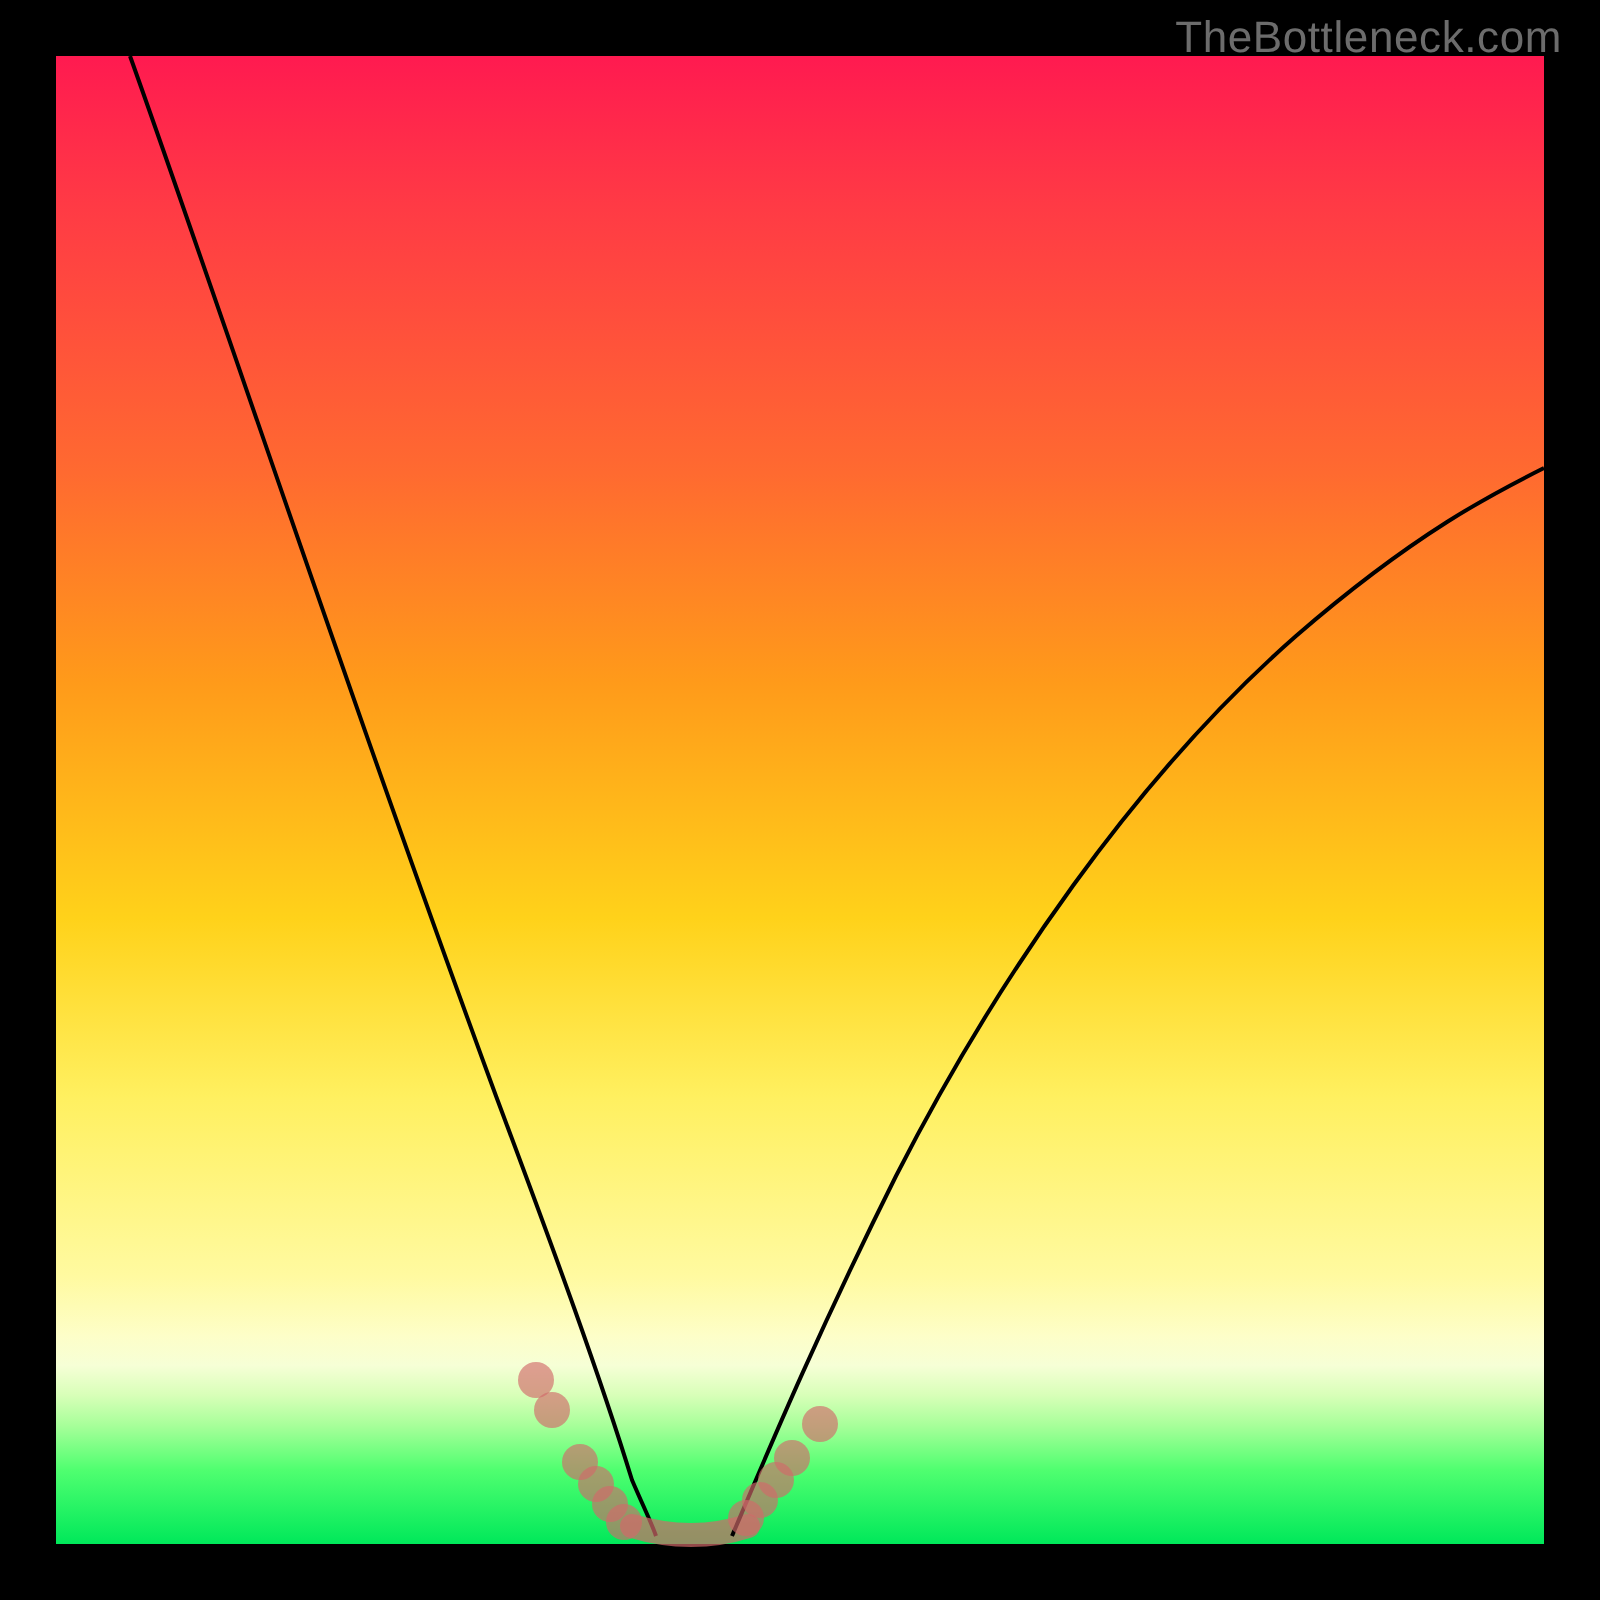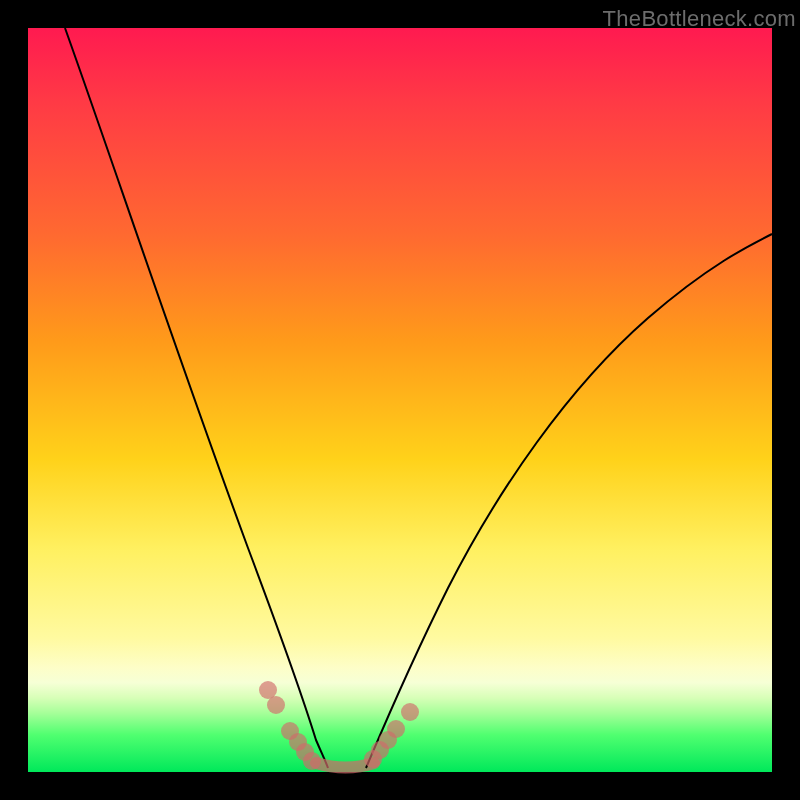--- a/index.html
+++ b/index.html
@@ -36,21 +36,21 @@
       #f6ffd6 88%,
       #d8ffb8 90%,
       #a8ff9a 92%,
       #50ff70 95%,
       #00e85a 100%
     );
   }
   .watermark {
     position: absolute;
     top: 6px;
-    right: 4px;
+    right: 19px;
     color: #6c6c6c;
     font-size: 22px;
     font-weight: 500;
     letter-spacing: 0.3px;
     user-select: none;
   }
   svg.curves {
     position: absolute;
     left: 28px;
     top: 28px;

